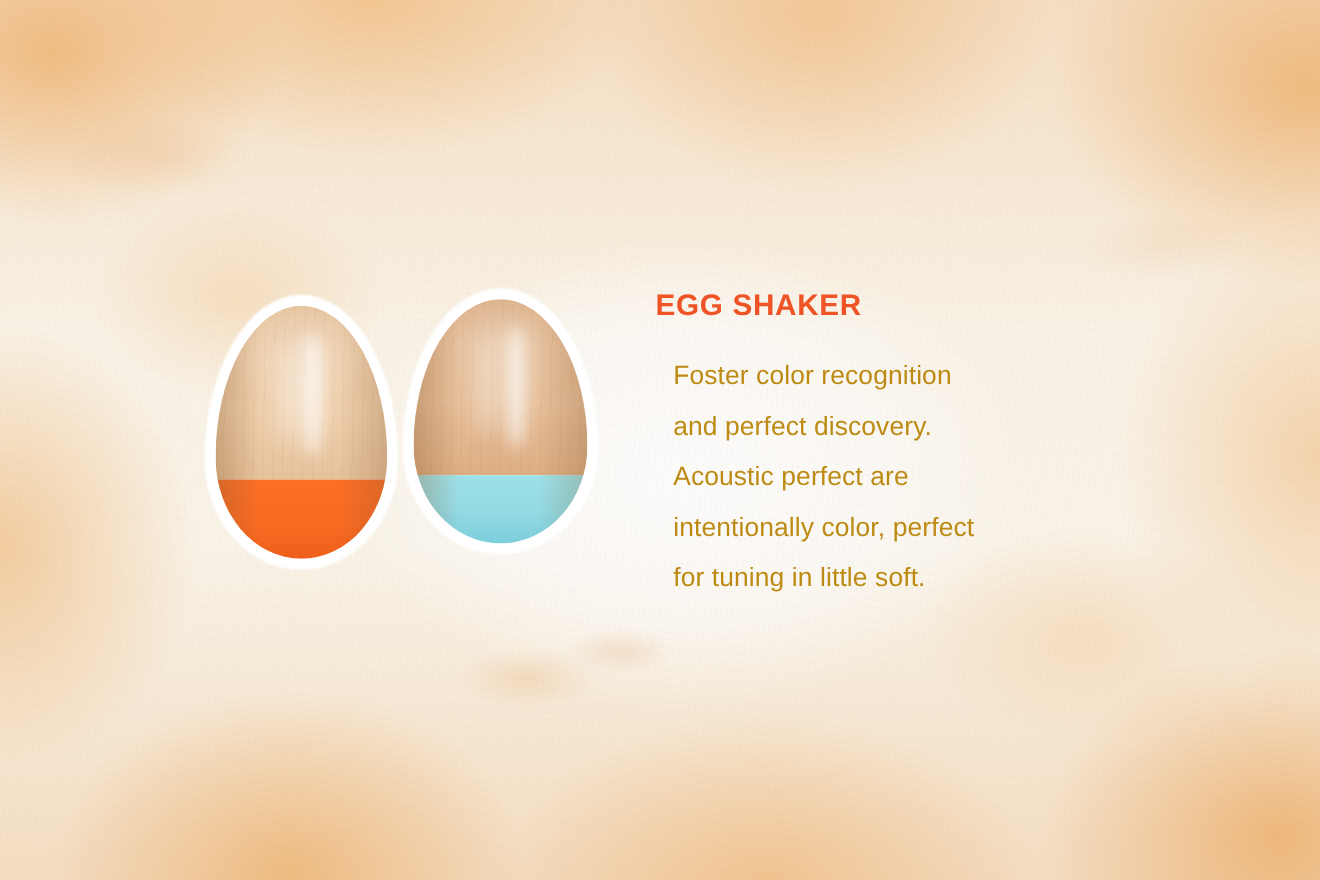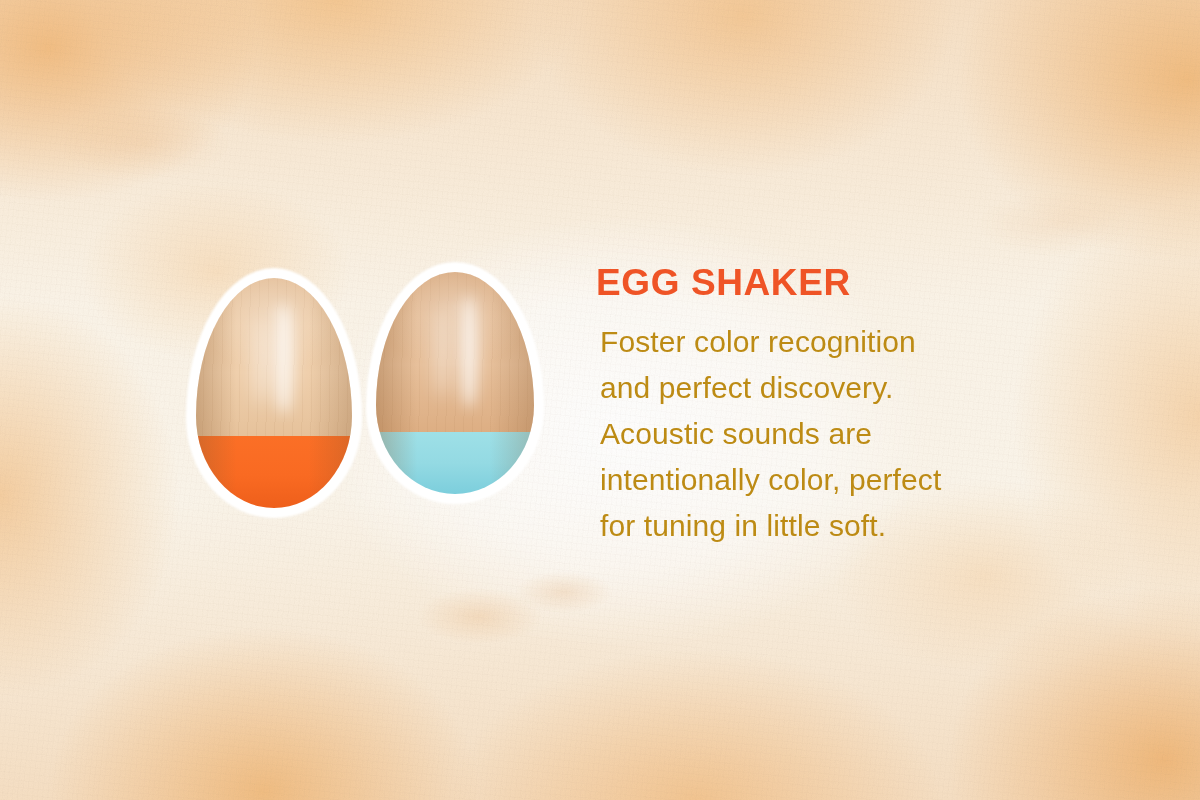--- a/index.html
+++ b/index.html
@@ -85,30 +85,30 @@
   }
   .shade-b{
     position:absolute;inset:0;
     background:radial-gradient(ellipse 70% 55% at 50% 22%, rgba(255,255,255,.30) 0%, rgba(255,255,255,0) 70%);
   }
 
   
   .text-col{position:absolute;left:596px;top:262px;width:480px;}
   .heading{
     margin:0;
-    font-size:37px;
+    font-size:27px;
     font-weight:bold;
     letter-spacing:.6px;
     color:#EF5426;
     line-height:1.15;
   }
   .body-copy{
-    margin:4px;
+    margin:16px;
     padding-top:10px;
-    font-size:30px;
+    font-size:24px;
     font-weight:300;
     line-height:46px;
     color:#BD8B14;
     letter-spacing:.1px;
   }
   .body-copy span{display:block;white-space:nowrap;}
 </style>
 </head>
 <body>
 
@@ -155,19 +155,19 @@
       <div class="gloss2" style="left:60px;top:36px;width:14px;height:90px;"></div>
       <div class="shade-l"></div>
     </div>
   </div>
 
   <div class="text-col">
     <h2 class="heading">EGG SHAKER</h2>
     <p class="body-copy">
       <span>Foster color recognition</span>
       <span>and perfect discovery.</span>
-      <span>Acoustic sounds are</span>
+      <span>Acoustic perfect are</span>
       <span>intentionally color, perfect</span>
       <span>for tuning in little soft.</span>
     </p>
   </div>
 
 </div>
 
 </body></html>

